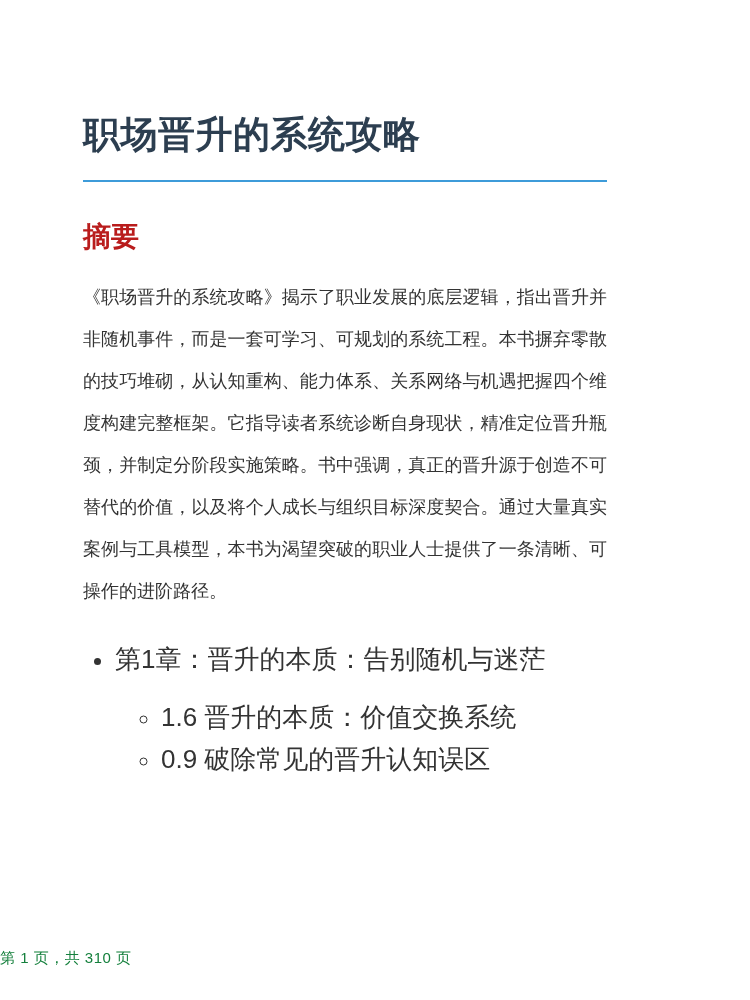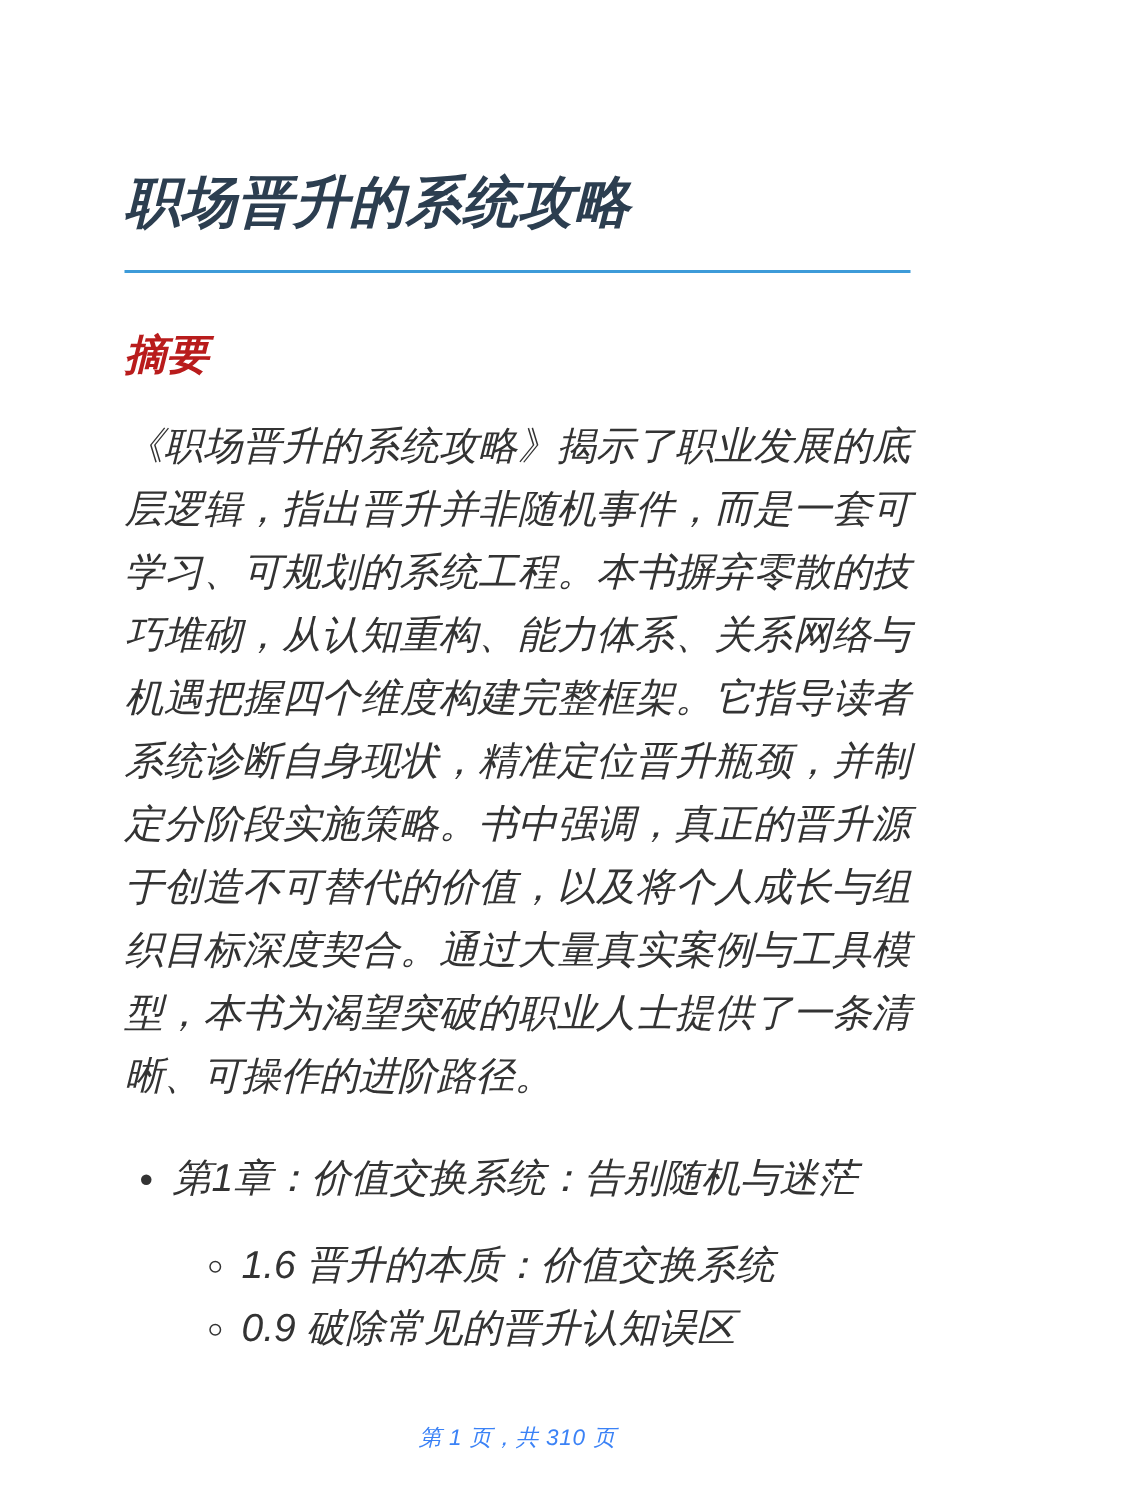--- a/index.html
+++ b/index.html
@@ -13,21 +13,20 @@
     font-family: "Liberation Sans", sans-serif;
     overflow: hidden;
   }
   .page {
     position: relative;
     width: 690px;
     height: 1000px;
     box-sizing: border-box;
     padding: 0 83px;
     background: #ffffff;
-    font-style: italic;
   }
   h1.doc-title {
     margin: 0;
     padding-top: 112px;
     font-size: 37px;
     line-height: 46px;
     font-weight: 700;
     color: #2c3e50;
     letter-spacing: 0.5px;
   }
@@ -41,21 +40,21 @@
     font-size: 28px;
     line-height: 34px;
     font-weight: 700;
     color: #b91c1c;
   }
   h2.section-heading.toc-heading {
     margin-top: 20px;
   }
   p.abstract-body {
     margin: 22px 0 0 0;
-    font-size: 26px;
+    font-size: 18px;
     line-height: 42px;
     color: #333333;
     text-align: justify;
     text-justify: inter-ideograph;
   }
   ul.toc-list {
     margin: 26px 0 0 0;
     padding-left: 32px;
     font-size: 26px;
     line-height: 42px;
@@ -69,43 +68,43 @@
   }
   ul.toc-list li::marker {
     color: #333333;
     font-size: 24px;
   }
   .page-footer {
     position: absolute;
     left: 0;
     right: 0;
     bottom: 32px;
-    text-align: center;
+    text-align: left;
     font-size: 15px;
-    color: #3b82f6;
+    color: #15803d;
     letter-spacing: 0.5px;
   }
 </style>
 </head>
 <body>
 
 <div class="page">
 
   <h1 class="doc-title">职场晋升的系统攻略</h1>
 
   <div class="title-rule"></div>
 
   <h2 class="section-heading">摘要</h2>
 
   <p class="abstract-body">《职场晋升的系统攻略》揭示了职业发展的底层逻辑，指出晋升并非随机事件，而是一套可学习、可规划的系统工程。本书摒弃零散的技巧堆砌，从认知重构、能力体系、关系网络与机遇把握四个维度构建完整框架。它指导读者系统诊断自身现状，精准定位晋升瓶颈，并制定分阶段实施策略。书中强调，真正的晋升源于创造不可替代的价值，以及将个人成长与组织目标深度契合。通过大量真实案例与工具模型，本书为渴望突破的职业人士提供了一条清晰、可操作的进阶路径。</p>
 
 
   <ul class="toc-list">
     <li>
-      <span>第1章：价值交换系统：告别随机与迷茫</span>
+      <span>第1章：晋升的本质：告别随机与迷茫</span>
       <ul>
         <li>1.6 晋升的本质：价值交换系统</li>
         <li>0.9 破除常见的晋升认知误区</li>
       </ul>
     </li>
   </ul>
 
   <div class="page-footer">第 1 页，共 310 页</div>
 
 </div>

